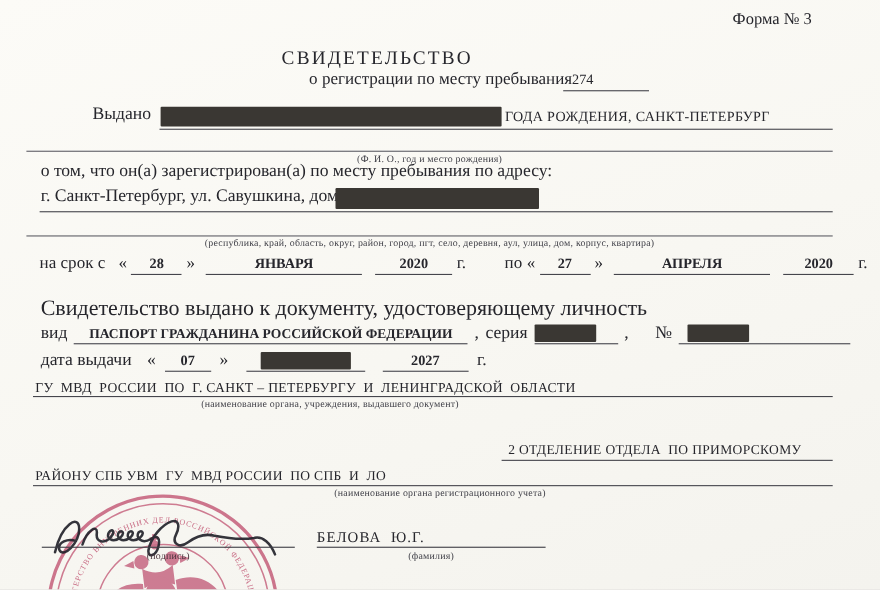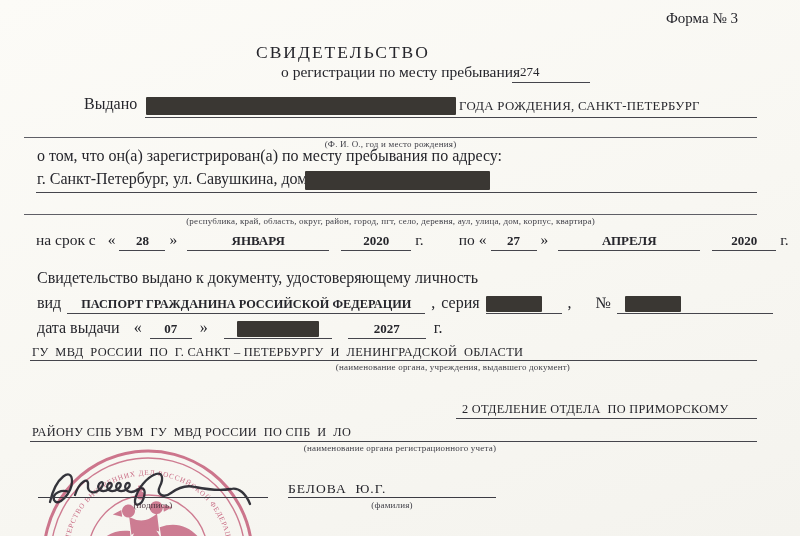--- a/index.html
+++ b/index.html
@@ -64,21 +64,21 @@
     <span class="plain">г.</span>
     <span class="plain" style="margin-left:31px;">по</span>
     <span class="plain">«</span>
     <span class="u-cell" style="width:46px;">27</span>
     <span class="plain">»</span>
     <span class="u-cell" style="width:142px; margin-left:6px;">АПРЕЛЯ</span>
     <span class="u-cell" style="width:64px; margin-left:8px;">2020</span>
     <span class="plain">г.</span>
   </div>
 
-  <div class="abs" style="left:37px; top:269px; font-size:16px;">Свидетельство выдано к документу, удостоверяющему личность</div>
+  <div class="abs" style="left:37px; top:269px; font-size:20px;">Свидетельство выдано к документу, удостоверяющему личность</div>
 
   <div class="abs row" style="left:37px; top:294px; font-size:16px; gap:6px;">
     <span>вид</span>
     <span class="u-cell" style="width:358px; font-size:12.3px;">ПАСПОРТ ГРАЖДАНИНА РОССИЙСКОЙ ФЕДЕРАЦИИ</span>
     <span>,</span>
     <span>серия</span>
     <span class="u-cell" style="width:76px; text-align:left;"><span class="bar" style="width:56px; height:16px; vertical-align:bottom;"></span></span>
     <span>,</span>
     <span style="margin-left:18px;">№</span>
     <span class="u-cell" style="width:148px; text-align:left; padding-left:8px;"><span class="bar" style="width:56px; height:16px; vertical-align:bottom;"></span></span>
@@ -89,21 +89,21 @@
     <span style="margin-left:6px;">«</span>
     <span class="u-cell" style="width:42px;">07</span>
     <span>»</span>
     <span class="u-cell" style="width:108px; text-align:center; margin-left:8px;"><span class="bar" style="width:82px; height:16px; vertical-align:bottom;"></span></span>
     <span class="u-cell" style="width:78px; margin-left:8px;">2027</span>
     <span>г.</span>
   </div>
 
   <div class="abs bold-val" style="left:32px; top:345px; font-size:12.4px;">ГУ  МВД  РОССИИ  ПО  Г. САНКТ – ПЕТЕРБУРГУ  И  ЛЕНИНГРАДСКОЙ  ОБЛАСТИ</div>
   <div class="abs rule2" style="left:30px; top:360px; width:727px;"></div>
-  <div class="abs cap" style="left:30px; top:362px; width:540px;text-align:right;">(наименование органа, учреждения, выдавшего документ)</div>
+  <div class="abs cap" style="left:30px; top:362px; width:540px;">(наименование органа, учреждения, выдавшего документ)</div>
 
   <div class="abs bold-val" style="left:462px; top:402px; font-size:12.3px;">2 ОТДЕЛЕНИЕ ОТДЕЛА  ПО ПРИМОРСКОМУ</div>
   <div class="abs rule2" style="left:456px; top:418px; width:301px;"></div>
 
   <div class="abs bold-val" style="left:32px; top:425px; font-size:12.3px;">РАЙОНУ СПБ УВМ  ГУ  МВД РОССИИ  ПО СПБ  И  ЛО</div>
   <div class="abs rule2" style="left:30px; top:441px; width:727px;"></div>
   <div class="abs cap" style="left:100px; top:443px; width:600px;">(наименование органа регистрационного учета)</div>
 
   <svg class="abs stamp-svg" style="left:26px; top:433px; transform:rotate(-7deg);" width="244" height="244" viewBox="0 0 244 244">
     <defs>

